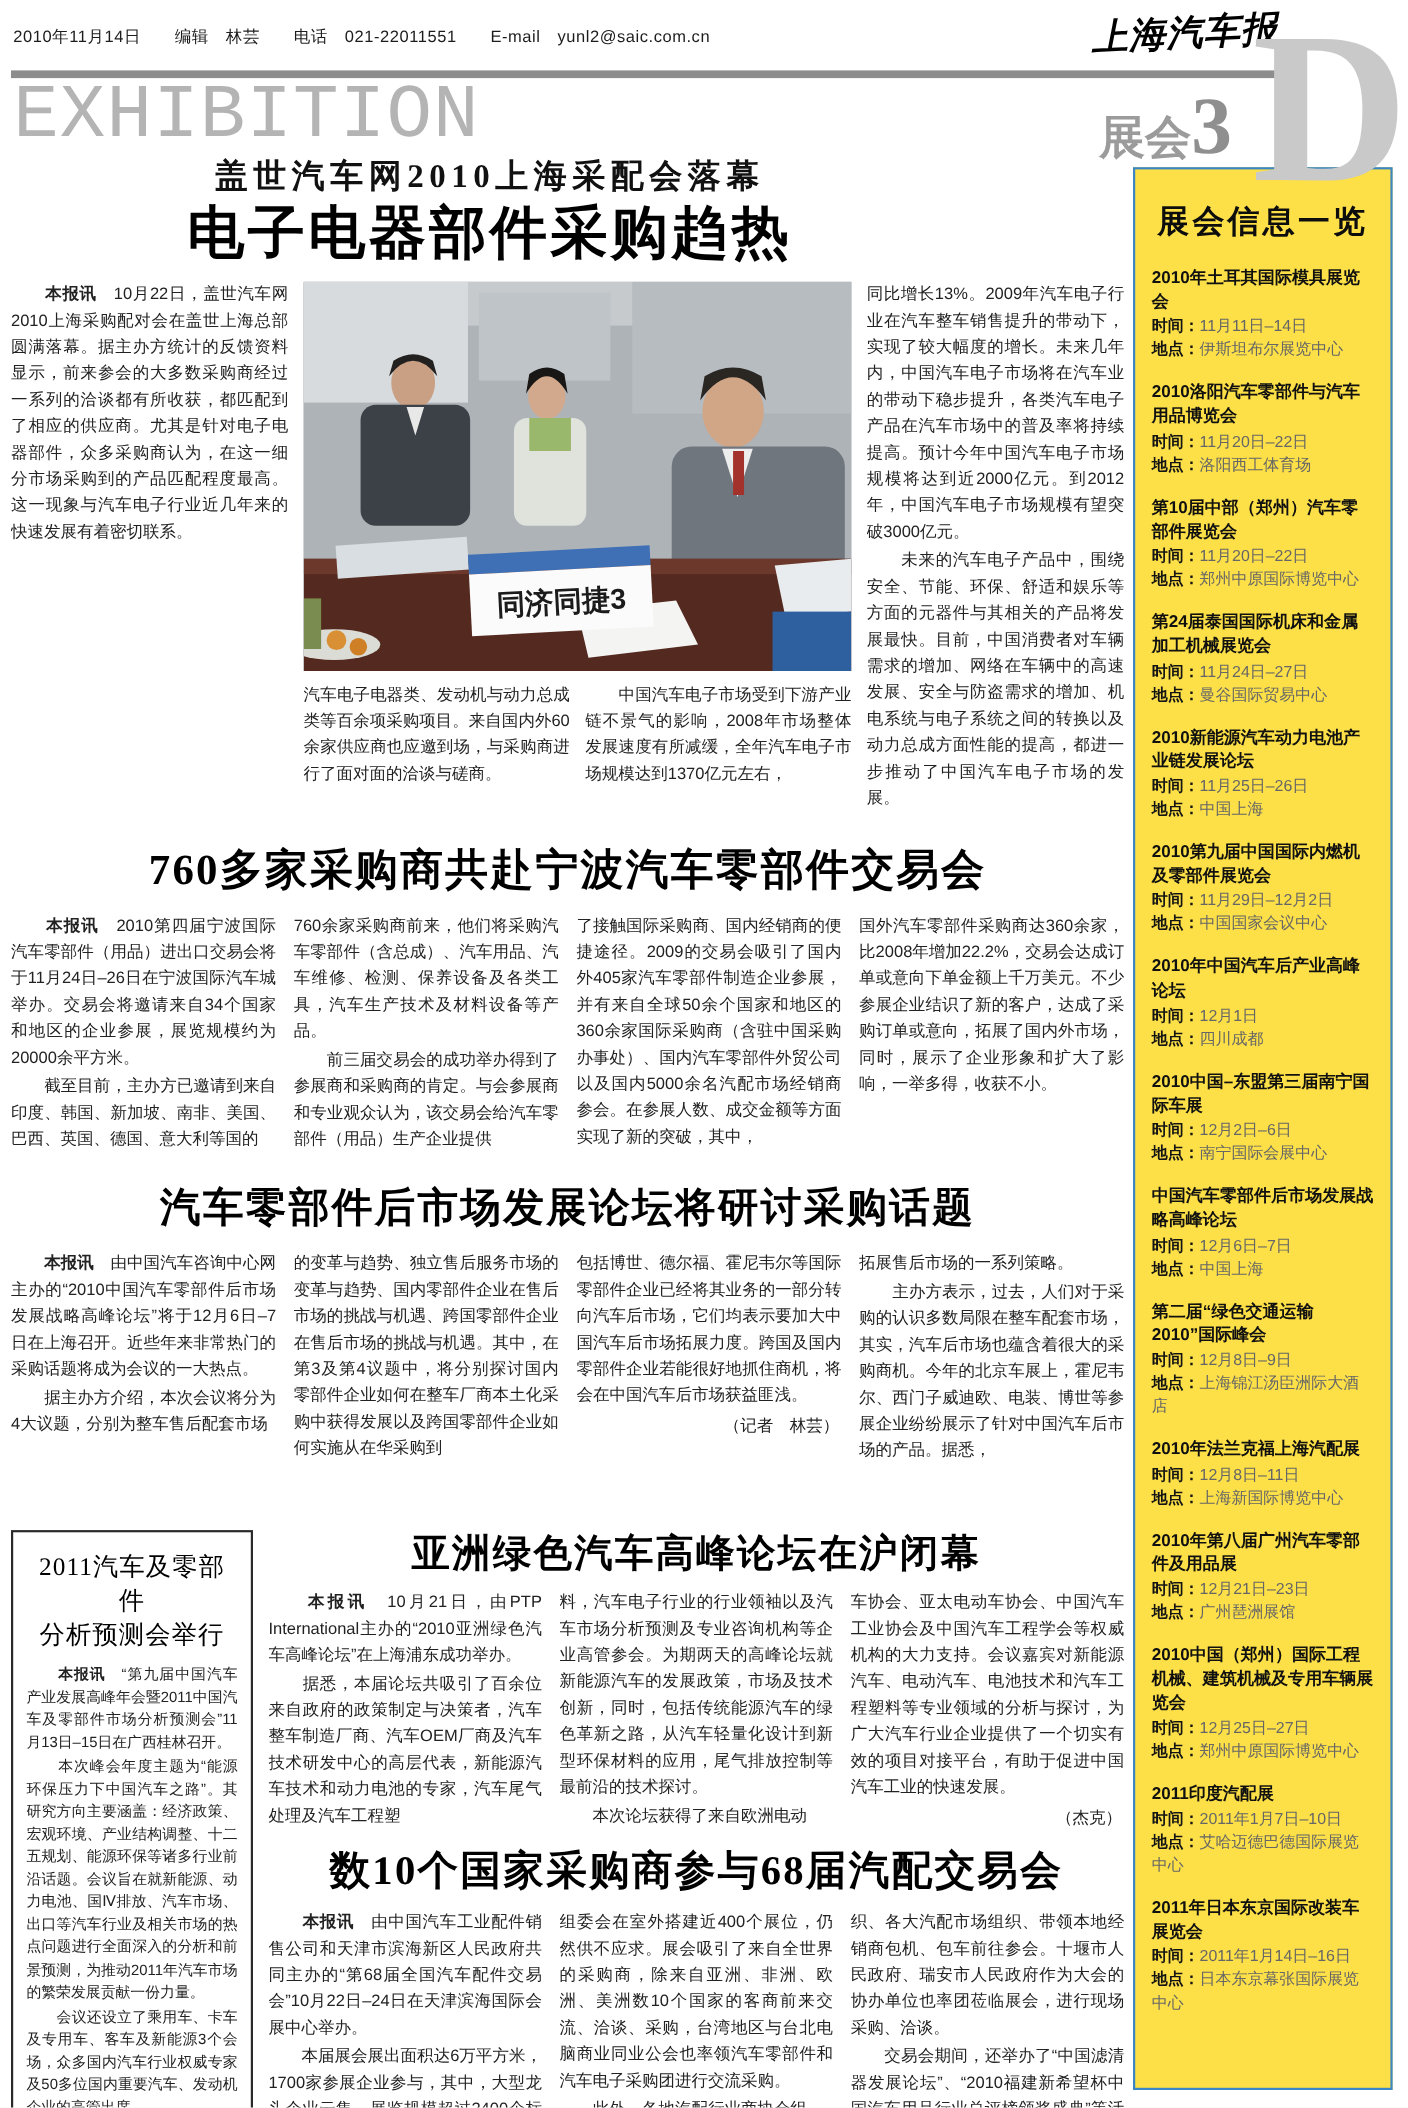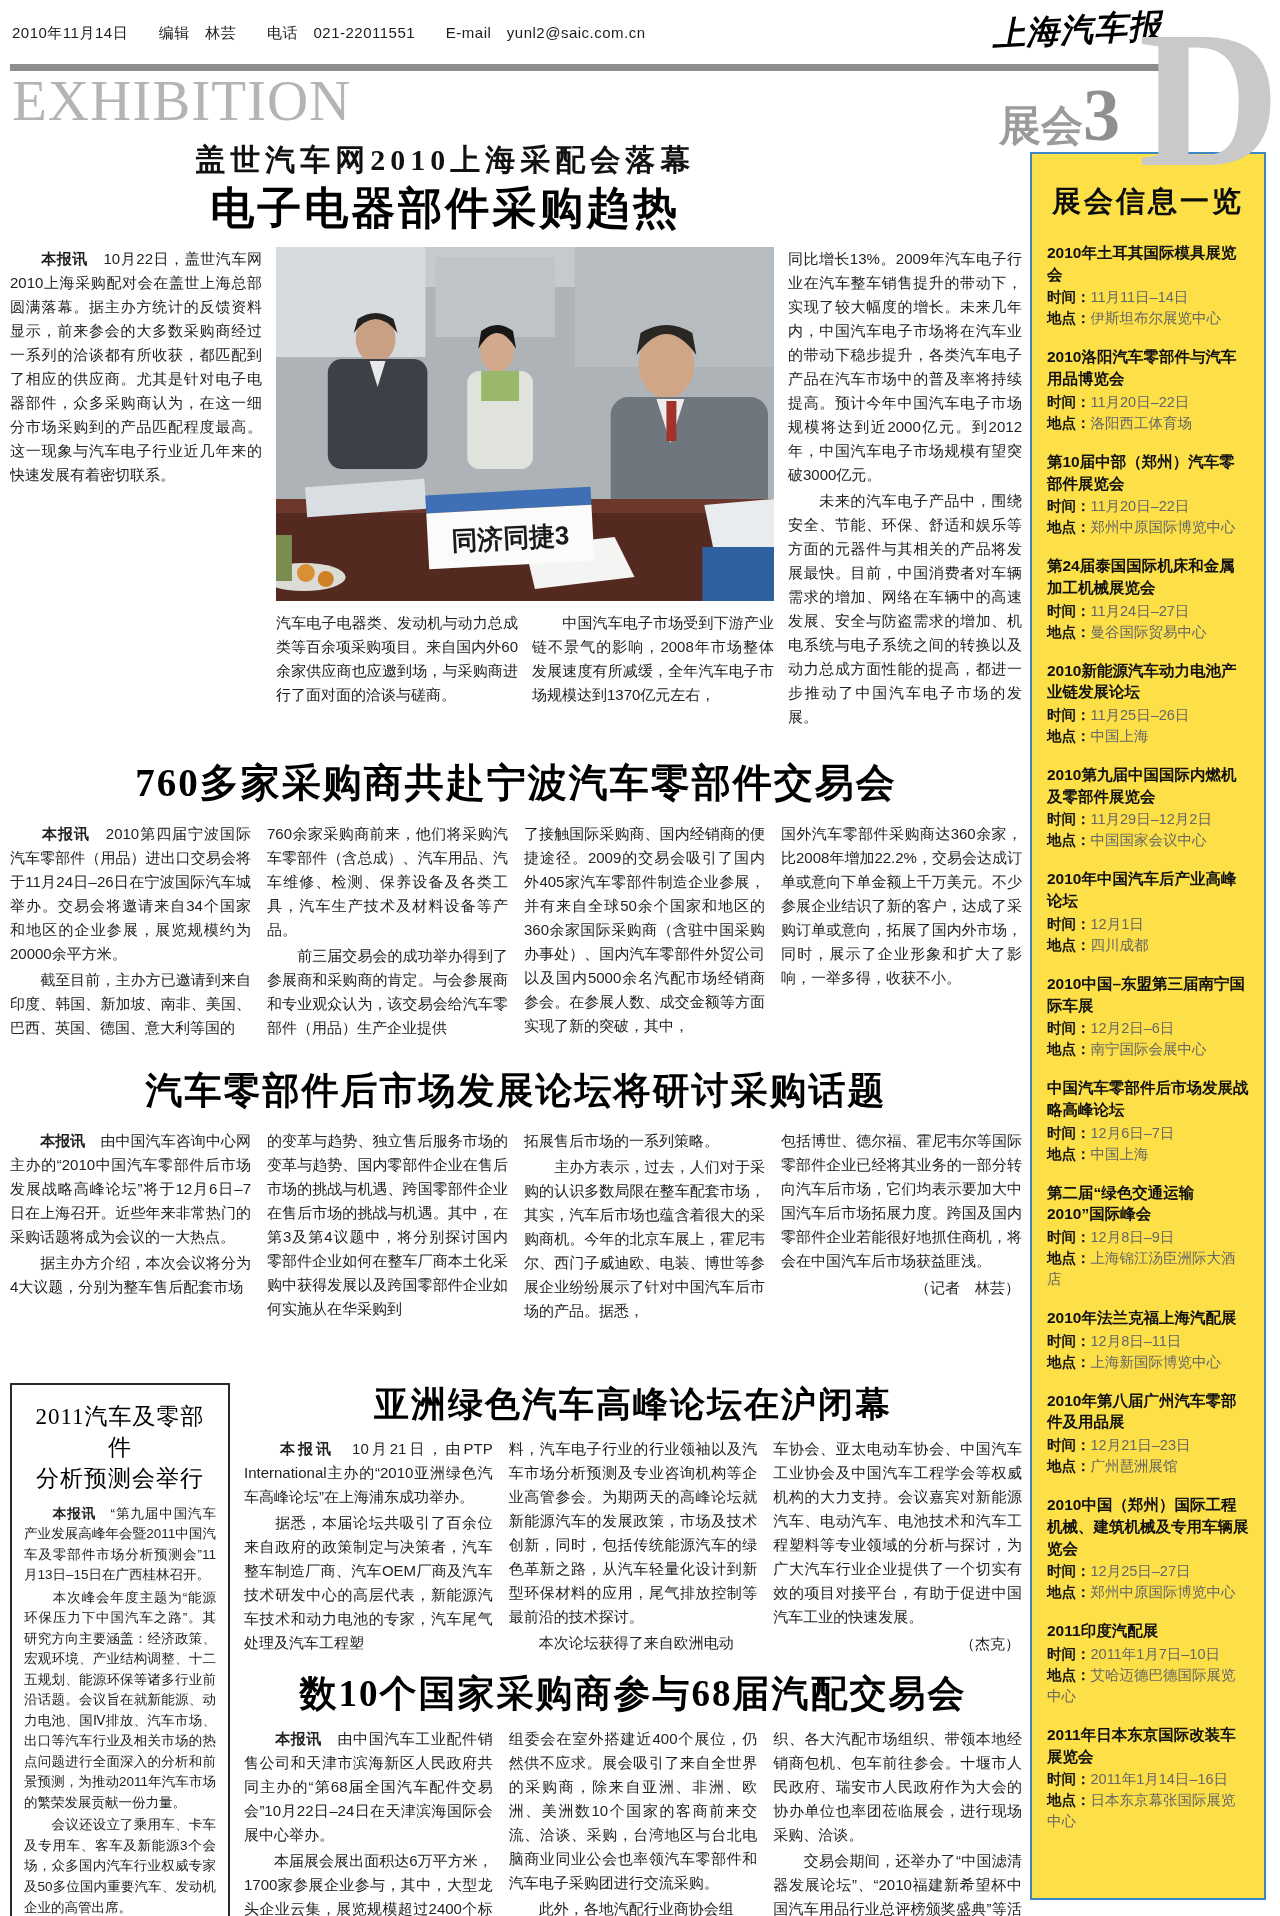--- a/index.html
+++ b/index.html
@@ -5,37 +5,37 @@
   html,body{margin:0;padding:0;}
   body{width:1280px;height:1916px;background:#f2f2f0;font-family:"Liberation Sans","DejaVu Sans",sans-serif;}
   .page{position:relative;width:1280px;height:1916px;background:#ffffff;overflow:hidden;box-sizing:border-box;}
 
   
   .hdr{position:relative;height:128px;}
   .topline{position:absolute;top:24px;left:12px;font-size:15px;color:#1c1c1c;letter-spacing:.5px;}
   .topline span{margin-right:26px;}
   .masthead{position:absolute;top:8px;right:118px;font-family:"DejaVu Serif","Liberation Serif",serif;font-weight:bold;font-style:italic;font-size:33px;color:#000;transform:rotate(-3deg);letter-spacing:1px;white-space:nowrap;}
   .grayrule{position:absolute;top:64px;left:10px;right:118px;height:7px;background:#8d8d8d;}
-  .exhibition{position:absolute;top:72px;left:12px;font-family:Liberation Serif, serif;font-size:57px;line-height:1;color:#b4b4b4;letter-spacing:1px;}
+  .exhibition{position:absolute;top:72px;left:12px;font-family:Liberation Mono, monospace;font-size:69px;line-height:1;color:#b4b4b4;letter-spacing:1px;}
   .sec-cn{position:absolute;top:82px;right:160px;display:flex;align-items:baseline;gap:0;}
   .sec-cn .zh{font-size:42px;font-weight:bold;color:#9b9b9b;}
   .sec-cn .num{font-family:"Liberation Serif",serif;font-size:74px;font-weight:bold;color:#8f8f8f;line-height:.9;}
   .bigD{position:absolute;top:6px;right:0px;font-family:"Liberation Serif",serif;font-size:196px;font-weight:bold;line-height:.95;color:#c9c9c9;z-index:3;pointer-events:none;}
 
   
   .content{display:flex;padding:0 10px;gap:8px;}
   .left-main{width:1012px;display:flex;flex-direction:column;}
   .p{margin:0 0 2px 0;}
   .col-text{font-size:15px;line-height:1.6;color:#222;text-align:justify;overflow:hidden;}
   .byline{margin:4px 2px 0 0;text-align:right;font-size:15px;color:#222;}
 
   
   .a1{margin-top:12px;}
   .kicker{text-align:center;font-family:"Liberation Serif",serif;font-size:30px;font-weight:bold;color:#111;letter-spacing:5px;width:86%;}
-  .mainhead{margin:4px 0 16px 0;text-align:center;font-size:44px;font-weight:900;color:#000;letter-spacing:3px;line-height:1.05;width:86%;font-family:"Liberation Sans","DejaVu Sans",sans-serif;}
+  .mainhead{margin:4px 0 16px 0;text-align:center;font-size:52px;font-weight:900;color:#000;letter-spacing:3px;line-height:1.05;width:86%;font-family:"Liberation Sans","DejaVu Sans",sans-serif;}
   .a1-body{display:flex;gap:14px;height:496px;overflow:hidden;}
   .a1-c1{width:252px;}
   .a1-mid{width:498px;display:flex;flex-direction:column;}
   .photo{height:354px;margin-bottom:10px;background:#9aa0a6;overflow:hidden;}
   .photo svg{display:block;width:100%;height:100%;}
   .a1-midcols{display:flex;gap:14px;flex:1;overflow:hidden;}
   .a1-midcols>div{flex:1;}
   .a1-c4{flex:1;}
 
   
@@ -194,31 +194,31 @@
                 <p class="p"><b>　　本报讯</b>　由中国汽车咨询中心网主办的“2010中国汽车零部件后市场发展战略高峰论坛”将于12月6日–7日在上海召开。近些年来非常热门的采购话题将成为会议的一大热点。</p>
                 <p class="p">　　据主办方介绍，本次会议将分为4大议题，分别为整车售后配套市场</p>
               </div>
             </div>
           <div>
               <div class="col-text list">
                 <p class="p">的变革与趋势、独立售后服务市场的变革与趋势、国内零部件企业在售后市场的挑战与机遇、跨国零部件企业在售后市场的挑战与机遇。其中，在第3及第4议题中，将分别探讨国内零部件企业如何在整车厂商本土化采购中获得发展以及跨国零部件企业如何实施从在华采购到</p>
               </div>
             </div>
           <div>
+            <div class="col-text list">
+                <p class="p">包括博世、德尔福、霍尼韦尔等国际零部件企业已经将其业务的一部分转向汽车后市场，它们均表示要加大中国汽车后市场拓展力度。跨国及国内零部件企业若能很好地抓住商机，将会在中国汽车后市场获益匪浅。</p>
+              </div>
+            <p class="byline">（记者　林芸）</p>
+          </div>
+          <div>
               <div class="col-text list">
                 <p class="p">拓展售后市场的一系列策略。</p>
                 <p class="p">　　主办方表示，过去，人们对于采购的认识多数局限在整车配套市场，其实，汽车后市场也蕴含着很大的采购商机。今年的北京车展上，霍尼韦尔、西门子威迪欧、电装、博世等参展企业纷纷展示了针对中国汽车后市场的产品。据悉，</p>
               </div>
             </div>
-          <div>
-            <div class="col-text list">
-                <p class="p">包括博世、德尔福、霍尼韦尔等国际零部件企业已经将其业务的一部分转向汽车后市场，它们均表示要加大中国汽车后市场拓展力度。跨国及国内零部件企业若能很好地抓住商机，将会在中国汽车后市场获益匪浅。</p>
-              </div>
-            <p class="byline">（记者　林芸）</p>
-          </div>
         </div>
       </section>
 
       <div class="bottom">
         <aside class="predict-box">
           <div class="box-title">
             <div>2011汽车及零部件</div>
             <div>分析预测会举行</div>
           </div>
           <div class="box-text">

